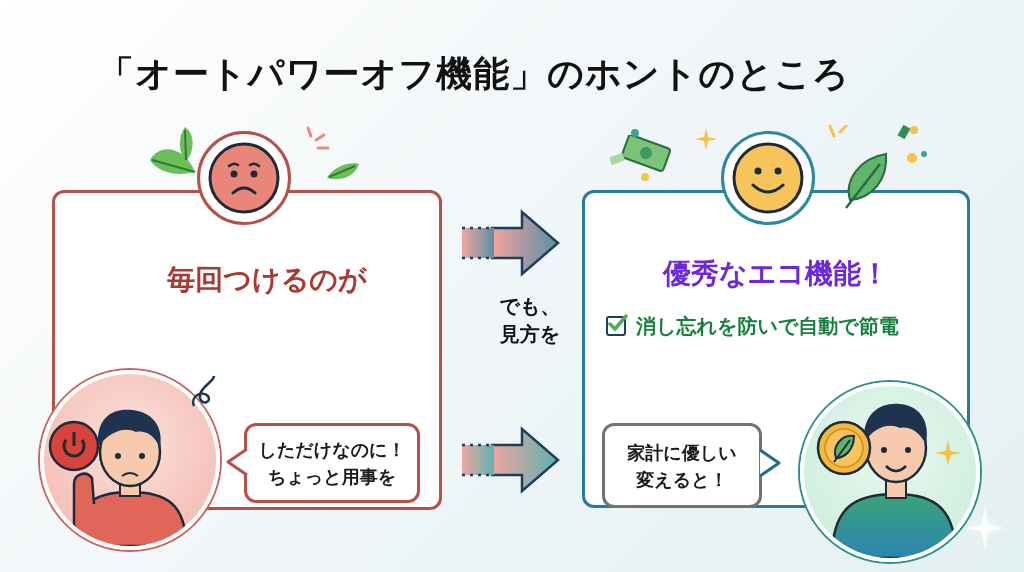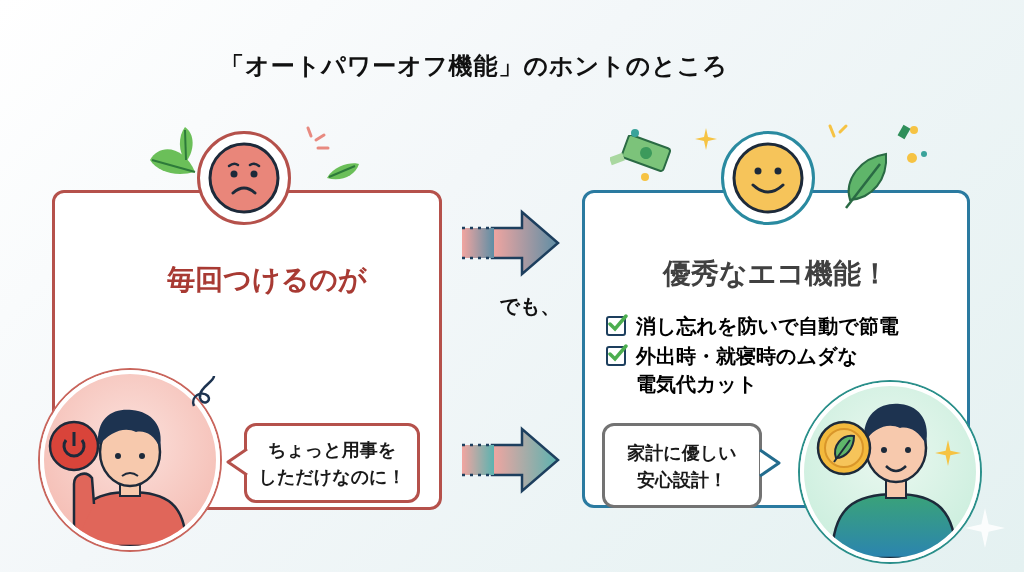--- a/index.html
+++ b/index.html
@@ -5,40 +5,40 @@
   * { box-sizing: border-box; margin: 0; padding: 0; }
   html, body { width: 1024px; height: 572px; overflow: hidden; }
   body {
     font-family: "DejaVu Sans", "Liberation Sans", sans-serif;
     background: linear-gradient(135deg, #ffffff 0%, #f3f7f9 40%, #e4f1f1 100%);
     position: relative;
     color: #1a1a1a;
   }
   .title {
     position: absolute; left: 0; top: 50px; width: 948px; text-align: center;
-    font-size: 24px; font-weight: bold; letter-spacing: 1px; color: #111;
+    font-size: 36px; font-weight: bold; letter-spacing: 1px; color: #111;
   }
   .panel {
     position: absolute; background: #fff; border-radius: 12px;
   }
   .panel.left { left: 52px; top: 190px; width: 390px; height: 320px; border: 3px solid #b5514b; }
   .panel.right { left: 582px; top: 190px; width: 388px; height: 318px; border: 3px solid; border-color: #2a7aa0; }
   .face-ring {
     position: absolute; width: 94px; height: 94px; border-radius: 50%; background: #fff;
     display: flex; align-items: center; justify-content: center;
   }
   .face-ring.left { left: 197px; top: 131px; border: 3px solid #b5514b; }
   .face-ring.right { left: 721px; top: 131px; border: 3px solid #2a8aa0; }
   .headline {
     position: absolute; font-weight: bold; text-align: center;
   }
   .headline.left { left: 52px; top: 258px; width: 430px; font-size: 28px; line-height: 44px; color: #a83a33; }
-  .headline.right { left: 582px; top: 255px; width: 388px; font-size: 28px; color: #404040; }
+  .headline.right { left: 582px; top: 255px; width: 388px; font-size: 28px; color: #6d28d9; }
   .checklist { position: absolute; left: 606px; top: 312px; width: 360px; }
-  .check-item { display: flex; align-items: flex-start; font-size: 20px; font-weight: bold; line-height: 28px; margin-bottom: 2px; color: #000000; }
+  .check-item { display: flex; align-items: flex-start; font-size: 20px; font-weight: bold; line-height: 28px; margin-bottom: 2px; color: #15803d; }
   .check-box {
     width: 20px; height: 20px; border: 2.5px solid #1d3f5e; border-radius: 3px; margin-right: 10px; margin-top: 4px;
     position: relative; flex: 0 0 auto;
   }
   .check-box svg { position: absolute; left: -2px; top: -6px; }
   .middle-text {
     position: absolute; left: 468px; top: 292px; width: 124px; text-align: center;
     font-size: 20px; font-weight: bold; line-height: 28px; color: #111;
   }
   .arrow { position: absolute; }
@@ -107,41 +107,42 @@
     <path d="M30 58 L30 72" stroke="#1d2a3a" stroke-width="3"></path>
     <path d="M30 172 L30 110 C30 100 42 96 48 104 L50 130" fill="#e0665a" stroke="#1d2a3a" stroke-width="2.5"></path>
   </svg>
 </div>
 <svg class="deco" style="left:188px;top:372px" width="32" height="40" viewBox="0 0 32 40">
   <path d="M6 34 C2 24 14 18 20 24 C24 30 14 34 12 26 C10 16 26 10 26 4" stroke="#1d3350" stroke-width="2.5" fill="none"></path>
 </svg>
 
 <div class="bubble left">
   <div>
+    <div>しただけなのに！</div>
     <div>ちょっと用事を</div>
-    <div>しただけなのに！</div>
   </div>
 </div>
 <svg class="deco" style="left:226px;top:447px" width="22" height="30" viewBox="0 0 22 30">
   <path d="M21 2 L2 15 L21 28" fill="#fff" stroke="#b5514b" stroke-width="3" stroke-linejoin="round"></path>
 </svg>
 
 <svg class="arrow" style="left:460px;top:208px" width="104" height="70" viewBox="0 0 104 70">
   <defs>
       <linearGradient id="ag1" x1="0" x2="1">
         <stop offset="0" stop-color="#f2a5a0"></stop>
         <stop offset="1" stop-color="#5e8ea5"></stop>
       </linearGradient>
     </defs>
   <path d="M32 20 L62 20 L62 4 L98 35 L62 66 L62 50 L32 50Z" fill="url(#ag1)" stroke="#1d3f5e" stroke-width="2.5"></path>
   <rect x="2" y="20" width="32" height="30" fill="url(#ag1)"></rect>
   <path d="M2 20 L32 20 M2 50 L32 50" stroke="#1d3f5e" stroke-width="2.5" stroke-dasharray="3 5"></path>
 </svg>
 <div class="middle-text">
   <div>でも、</div>
+  <div>見方を</div>
 </div>
 <svg class="arrow" style="left:460px;top:425px" width="104" height="70" viewBox="0 0 104 70">
   <defs>
       <linearGradient id="ag2" x1="0" x2="1">
         <stop offset="0" stop-color="#f2a5a0"></stop>
         <stop offset="1" stop-color="#5bb3b0"></stop>
       </linearGradient>
     </defs>
   <path d="M32 20 L62 20 L62 4 L98 35 L62 66 L62 50 L32 50Z" fill="url(#ag2)" stroke="#1d3f5e" stroke-width="2.5"></path>
   <rect x="2" y="20" width="32" height="30" fill="url(#ag2)"></rect>
@@ -190,37 +191,26 @@
 
 <div class="checklist">
   <div class="check-item">
     <span class="check-box">
       <svg width="22" height="22" viewBox="0 0 22 22">
           <path d="M4 12 L9 17 L20 4" stroke="#4cae4f" stroke-width="3.5" fill="none" stroke-linecap="round"></path>
         </svg>
     </span>
     <span>消し忘れを防いで自動で節電</span>
   </div>
-  <div class="check-item">
-    <span class="check-box">
-      <svg width="22" height="22" viewBox="0 0 22 22">
-          <path d="M4 12 L9 17 L20 4" stroke="#4cae4f" stroke-width="3.5" fill="none" stroke-linecap="round"></path>
-        </svg>
-    </span>
-    <span>
-      <div>外出時・就寝時のムダな</div>
-      <div>電気代カット</div>
-    </span>
-  </div>
 </div>
 
 <div class="bubble right">
   <div>
     <div>家計に優しい</div>
-    <div>安心設計！</div>
+    <div>変えると！</div>
   </div>
 </div>
 <svg class="deco" style="left:759px;top:448px" width="22" height="30" viewBox="0 0 22 30">
   <path d="M1 2 L20 15 L1 28" fill="#fff" stroke="#236c8e" stroke-width="3" stroke-linejoin="round"></path>
 </svg>
 
 <div class="person-circle right">
   <svg width="172" height="172" viewBox="0 0 172 172">
     <defs>
         <linearGradient id="shirt" x1="0" y1="0" x2="0" y2="1">

